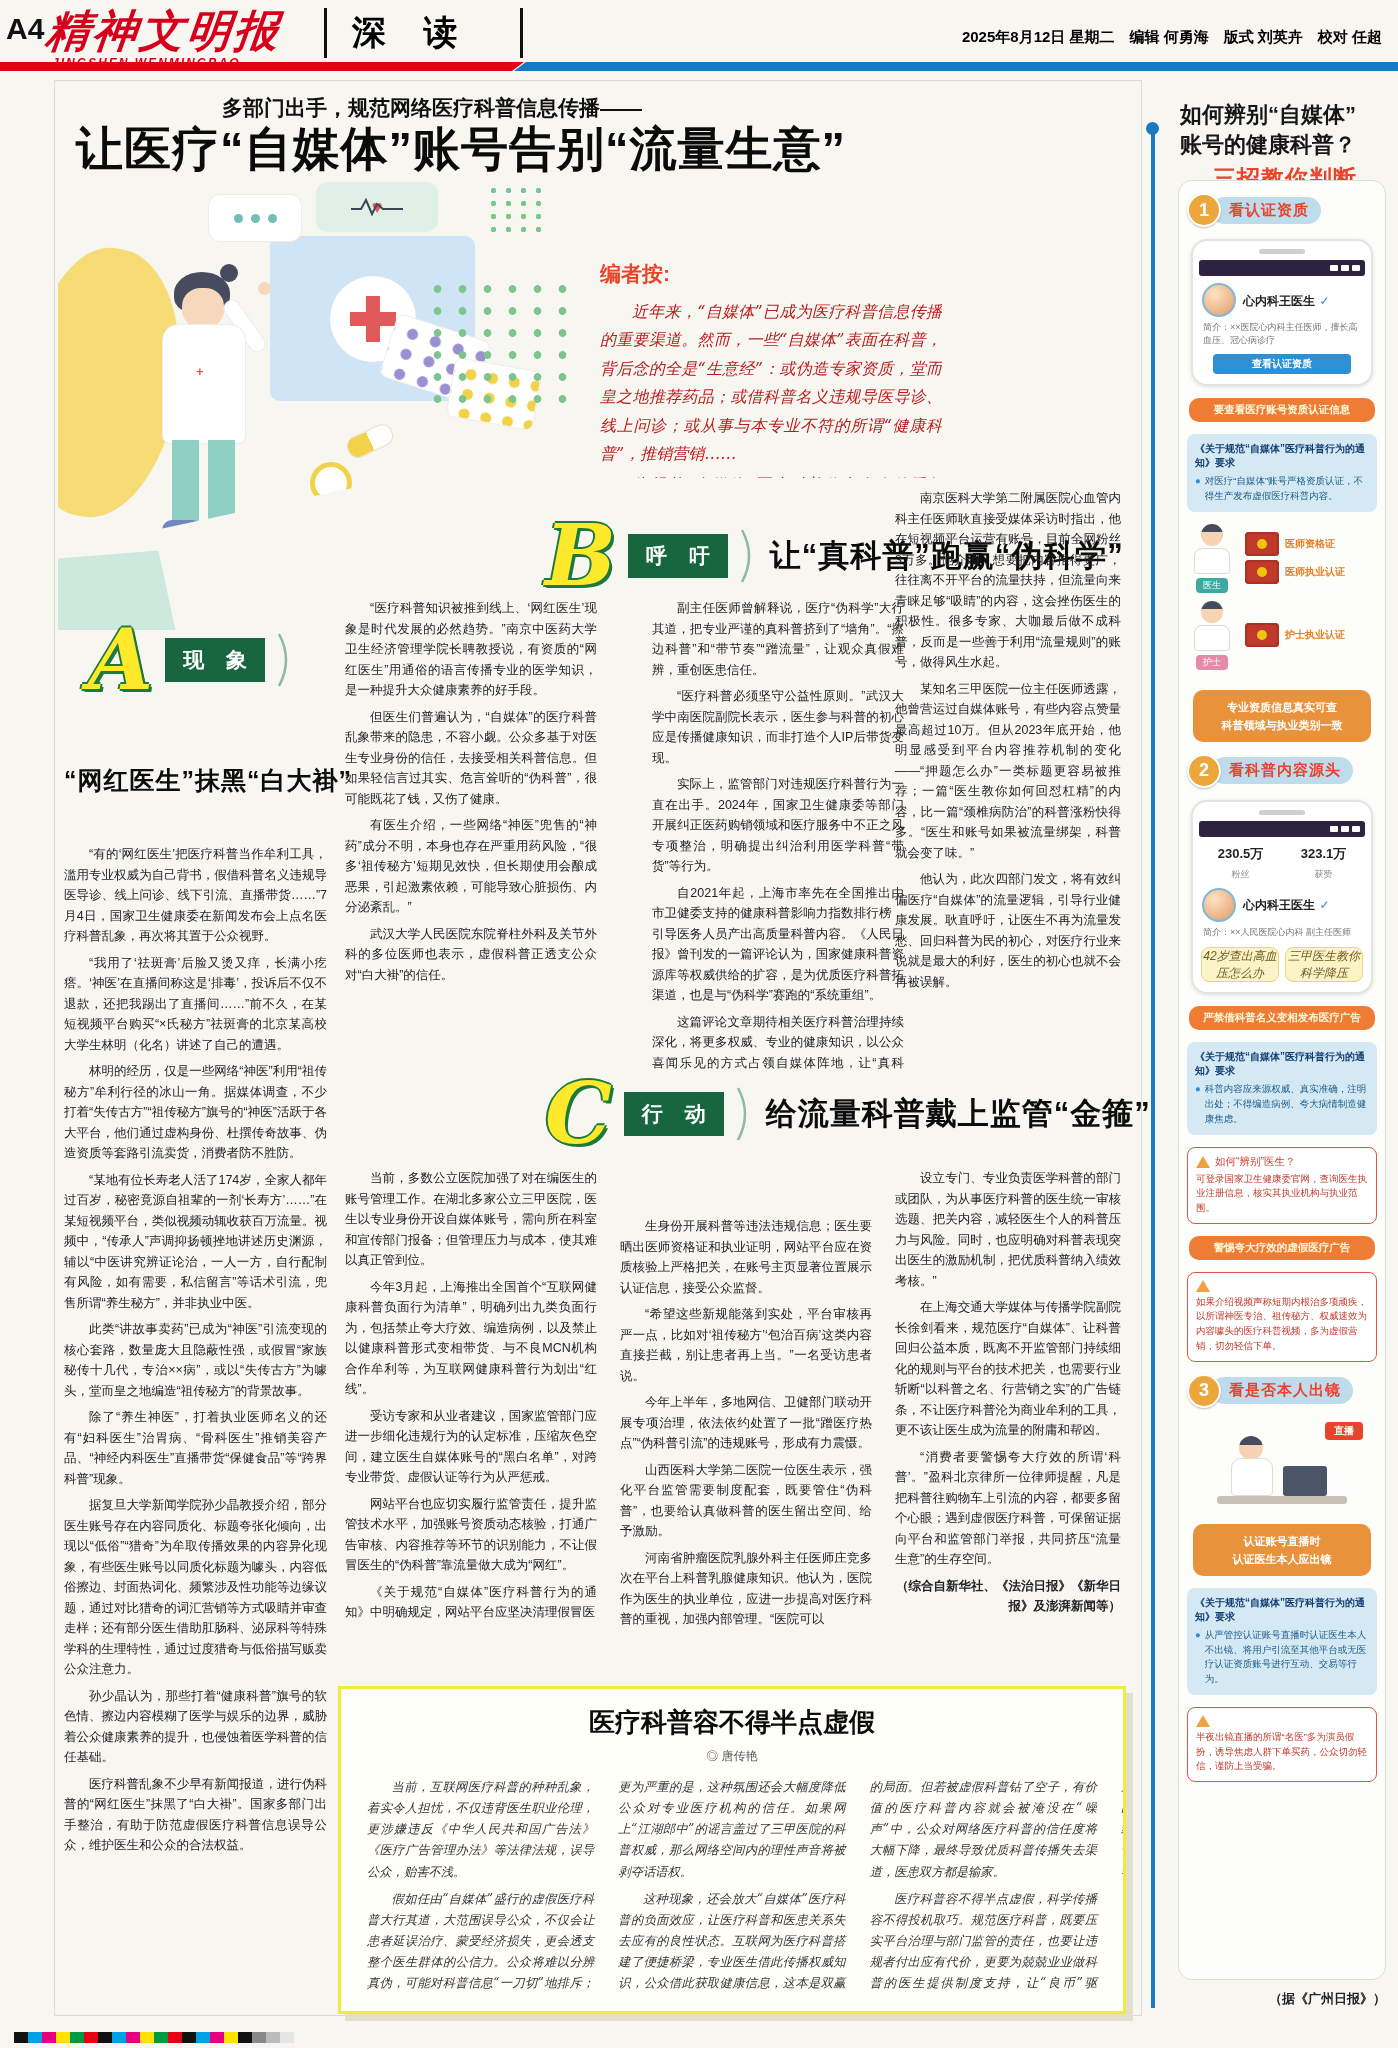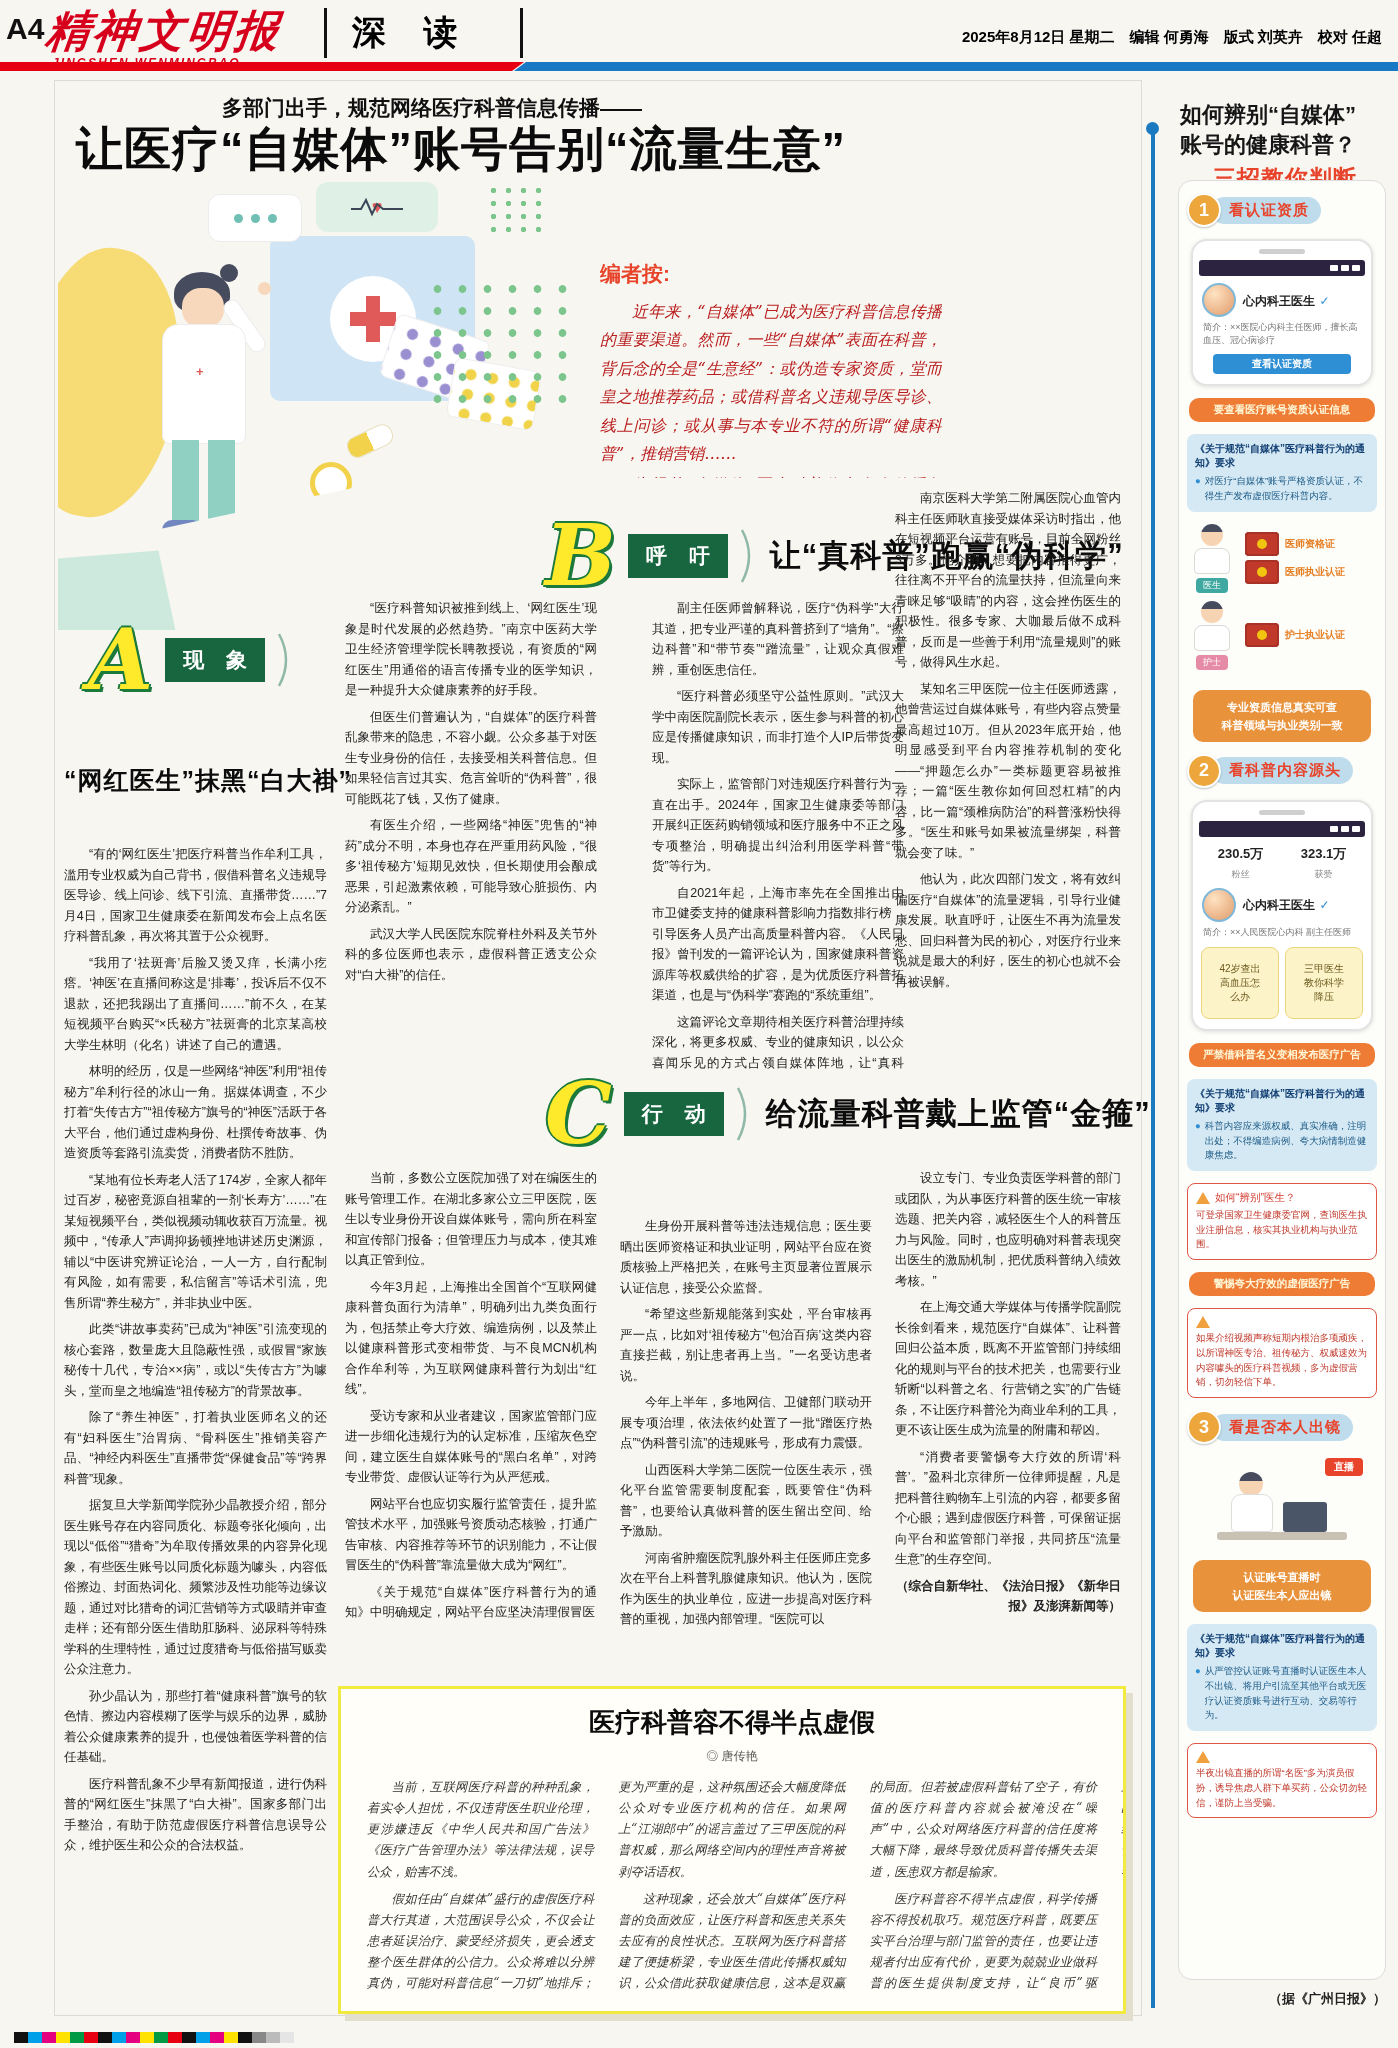--- a/index.html
+++ b/index.html
@@ -153,22 +153,22 @@
   .certcol{flex:1;}
   .cert{display:flex;align-items:center;gap:6px;margin:4px 0;}
   .cbox{width:34px;height:24px;background:#c0392b;border-radius:4px;position:relative;
         box-shadow:inset 0 0 0 2px #a93226;flex:none;}
   .cbox::after{content:"";position:absolute;left:50%;top:50%;transform:translate(-50%,-50%);
                width:10px;height:10px;border-radius:50%;background:#f1c40f;}
   .clabel{color:#e67e22;font-size:10px;font-weight:bold;}
   .orangebox{background:#e8923c;border-radius:10px;color:#fff;font-size:11px;font-weight:bold;text-align:center;
              padding:8px 6px;line-height:1.65;margin:0 6px;}
   .bubbles{display:flex;gap:6px;margin:8px 2px 0;}
-  .bubble{flex:1;background:#fdf3c9;border:1px solid #edd67a;border-radius:8px;font-size:10px;
-          color:#6b5b1e;padding:14px;text-align:center;line-height:1.4;}
+  .bubble{flex:1;background:#fdf3c9;border:1px solid #edd67a;border-radius:8px;font-size:12px;
+          color:#6b5b1e;padding:0;text-align:center;line-height:1.4;font-style:italic;}
   .livefig{position:relative;height:92px;}
   .lf-desk{position:absolute;left:30px;bottom:8px;width:130px;height:8px;background:#c9c2b4;border-radius:3px;}
   .lf-laptop{position:absolute;left:96px;bottom:16px;width:44px;height:30px;background:#4a5568;border-radius:3px;}
   .lf-head{position:absolute;left:52px;bottom:52px;width:24px;height:24px;border-radius:50%;
            background:linear-gradient(#474b5e 38%,#f6d3b3 38%);}
   .lf-body{position:absolute;left:44px;bottom:16px;width:40px;height:36px;background:#fff;
            border:1px solid #ddd;border-radius:10px 10px 4px 4px;}
   .live-tag{position:absolute;right:14px;top:2px;background:#e8432b;color:#fff;font-size:10px;font-weight:bold;
             padding:2px 9px;border-radius:4px;}
   .sb-attr{left:1178px;top:1990px;width:208px;text-align:right;font-size:13px;font-weight:bold;color:#222;}

